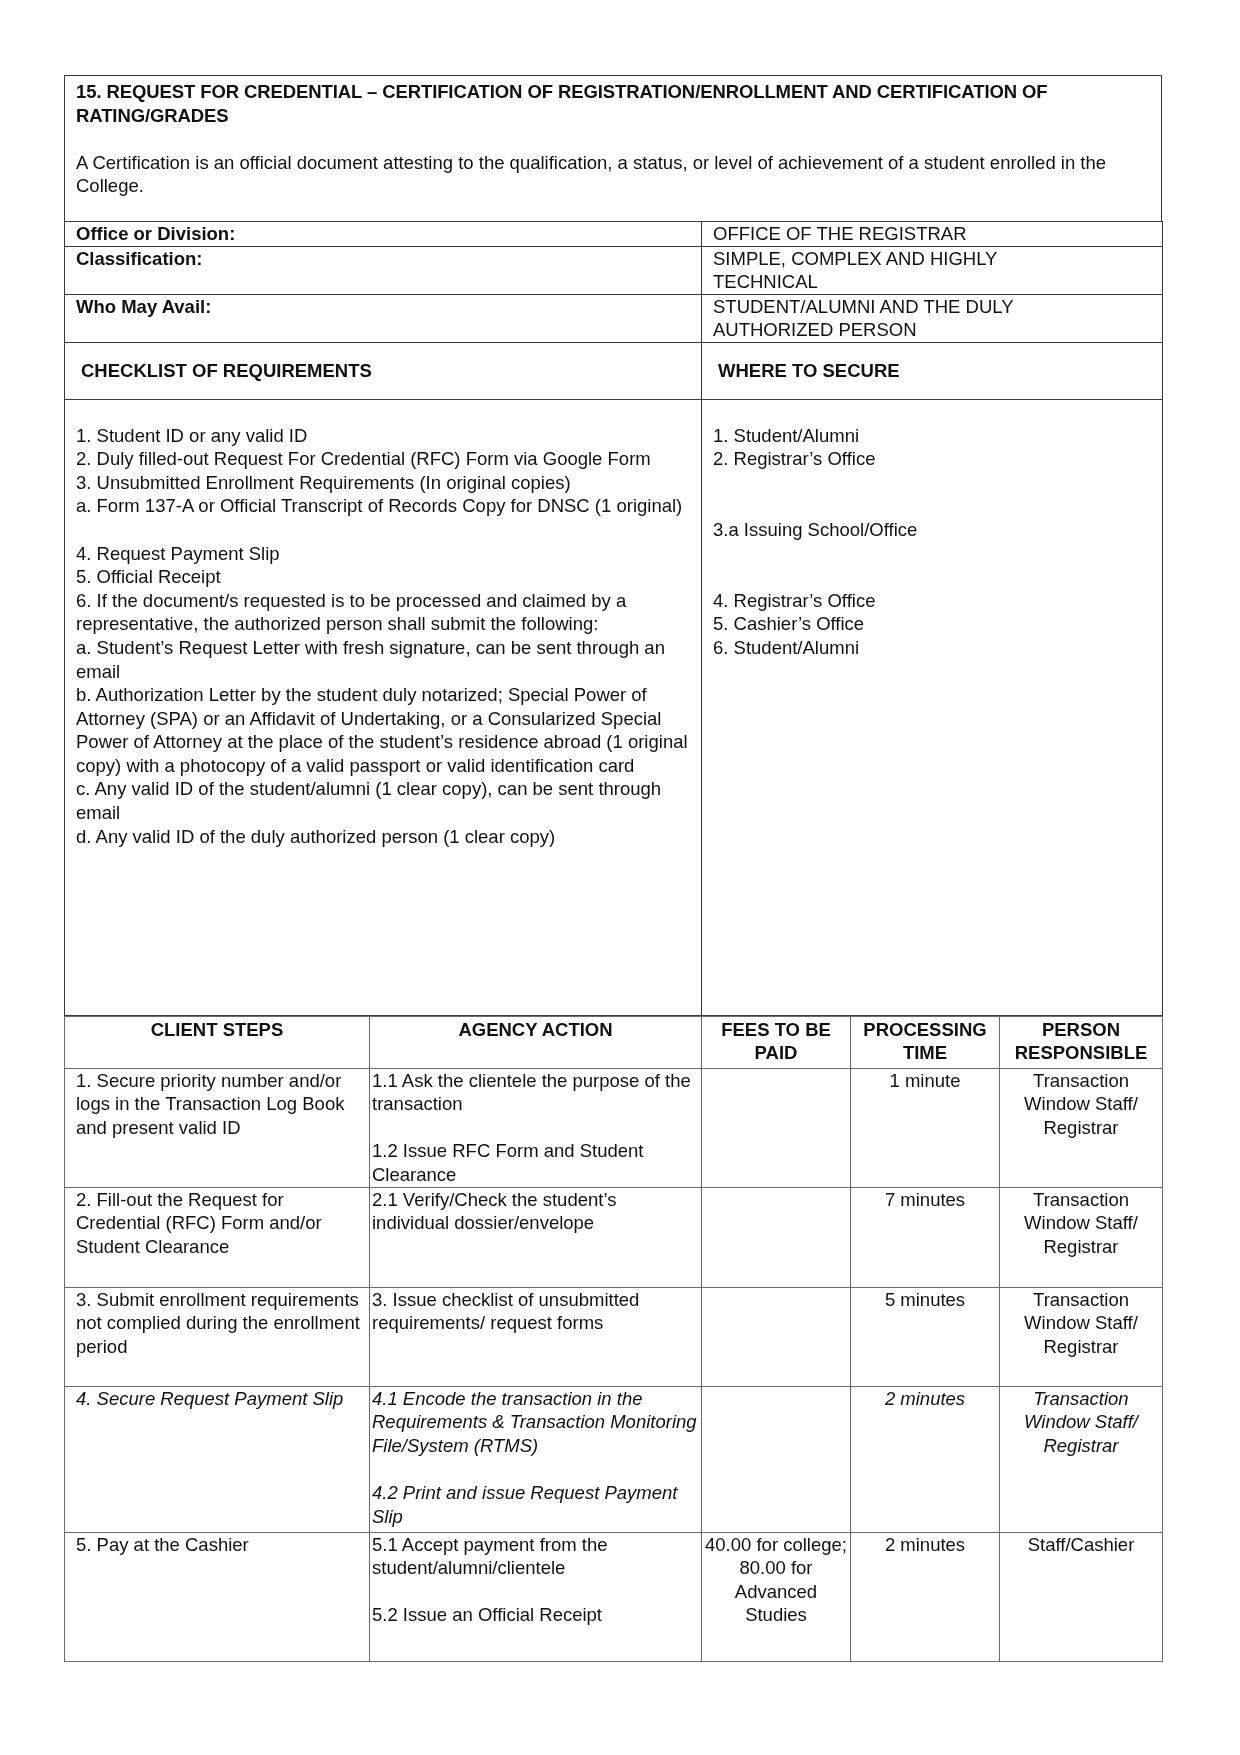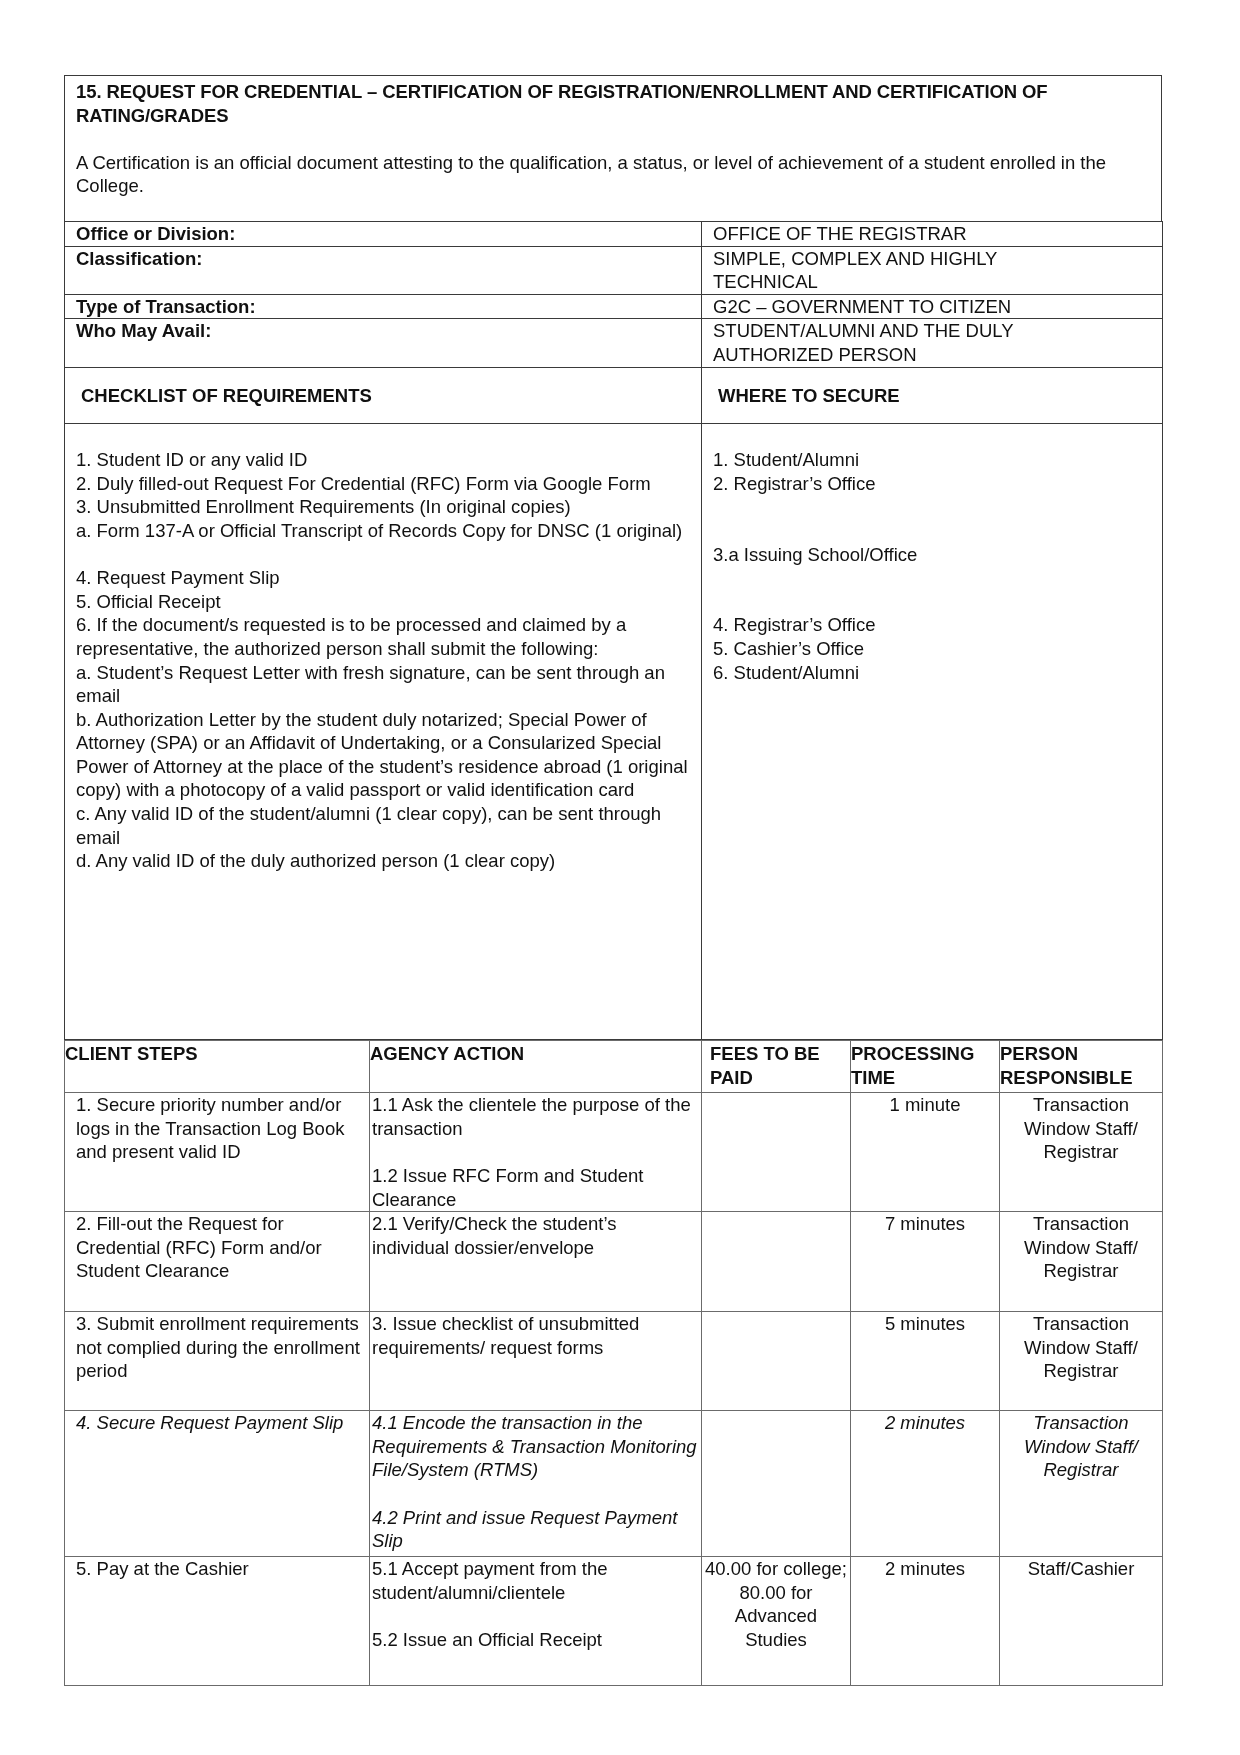--- a/index.html
+++ b/index.html
@@ -13,21 +13,21 @@
   .desc { font-size: 18.5px; line-height: 23.6px; margin-top: 23.6px; }
   table { border-collapse: collapse; width: 1098px; table-layout: fixed; }
   td, th { border: 1.3px solid #3a3a3a; font-size: 18.5px; line-height: 23.6px; vertical-align: top;
            padding: 0 0 0 11px; text-align: left; font-weight: normal; }
   .lbl { font-weight: bold; }
   .hdr { font-weight: bold; padding: 16px; }
   .reqcell { padding: 24px 8px 24px 11px; }
   .reqline { display: block; }
   .gap { display: block; height: 23.6px; }
   .steps td { border-color: #6b6b6b; margin-top: 35px; }
-  .steps th { border-color: #6b6b6b; font-weight: bold; padding: 1px 0 0 0; border-radius: 18px; }
+  .steps th { border-color: #6b6b6b; font-weight: bold; text-align: center; padding: 1px 0 0 0; border-radius: 18px; }
   .steps td.c1 { padding-left: 11px; padding-right: 4px; }
   .steps td.c2 { padding-left: 2px; padding-right: 4px; }
   .steps td.c3, .steps td.c4, .steps td.c5 { text-align: center; padding: 0 2px; }
   .para { display: block; }
   .pgap { display: block; height: 23.6px; }
   .pagenum { position: absolute; top: 1668px; left: 0; width: 1240px; text-align: center;
              font-family: "Liberation Serif", serif; font-size: 21px; }
 </style>
 </head>
 <body>
@@ -46,24 +46,20 @@
           <col style="width:461px">
         </colgroup>
       <tbody>
           <tr>
         <td class="lbl">Office or Division:</td>
         <td>OFFICE OF THE REGISTRAR</td>
       </tr>
       <tr>
         <td class="lbl">Classification:</td>
         <td style="padding-right:60px">SIMPLE, COMPLEX AND HIGHLY TECHNICAL</td>
-      </tr>
-      <tr>
-        <td class="lbl">Type of Transaction:</td>
-        <td>G2C – GOVERNMENT TO CITIZEN</td>
       </tr>
       <tr>
         <td class="lbl">Who May Avail:</td>
         <td style="padding-right:60px">STUDENT/ALUMNI AND THE DULY AUTHORIZED PERSON</td>
       </tr>
       <tr>
         <td class="hdr">CHECKLIST OF REQUIREMENTS</td>
         <td class="hdr">WHERE TO SECURE</td>
       </tr>
       <tr>

